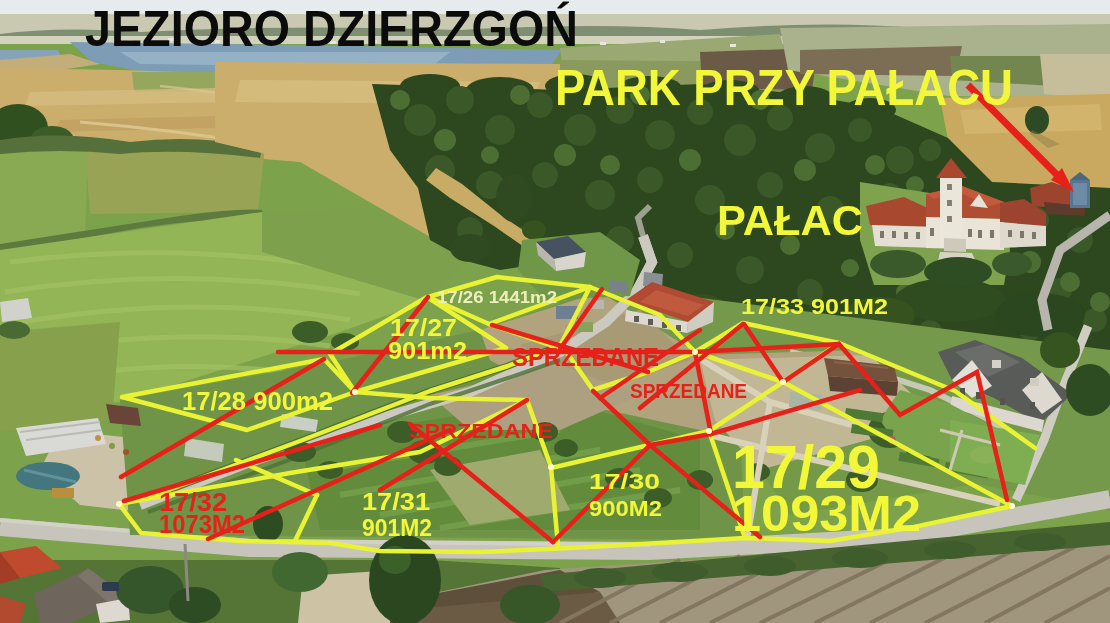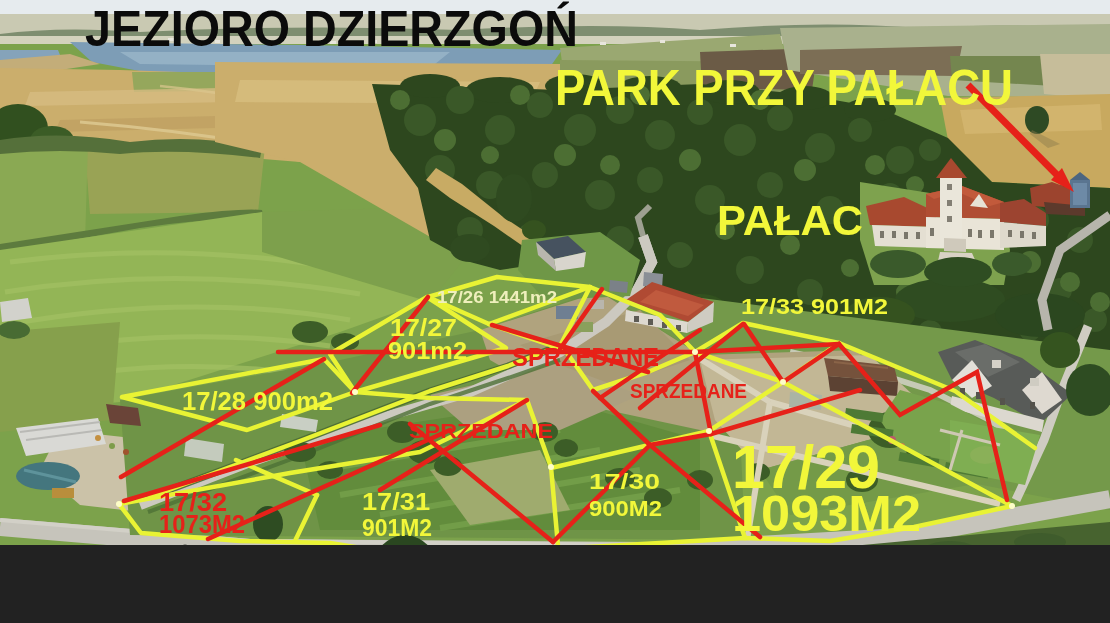--- a/index.html
+++ b/index.html
@@ -1,16 +1,16 @@
 <!DOCTYPE html>
 <html><head>
 <meta charset="utf-8">
 <style>
 html,body{margin:0;padding:0;background:#222;}
-#stage{width:1110px;height:545px;position:relative;overflow:hidden;font-family:"Liberation Sans",sans-serif;}
+#stage{width:1110px;height:623px;position:relative;overflow:hidden;font-family:"Liberation Sans",sans-serif;}
 svg{display:block;}
 </style>
 </head>
 <body>
 
 <div id="stage">
 <svg width="1110" height="623" viewBox="0 0 1110 623">
 
 <rect x="0" y="0" width="1110" height="20" fill="#e6ebee"></rect>
 

